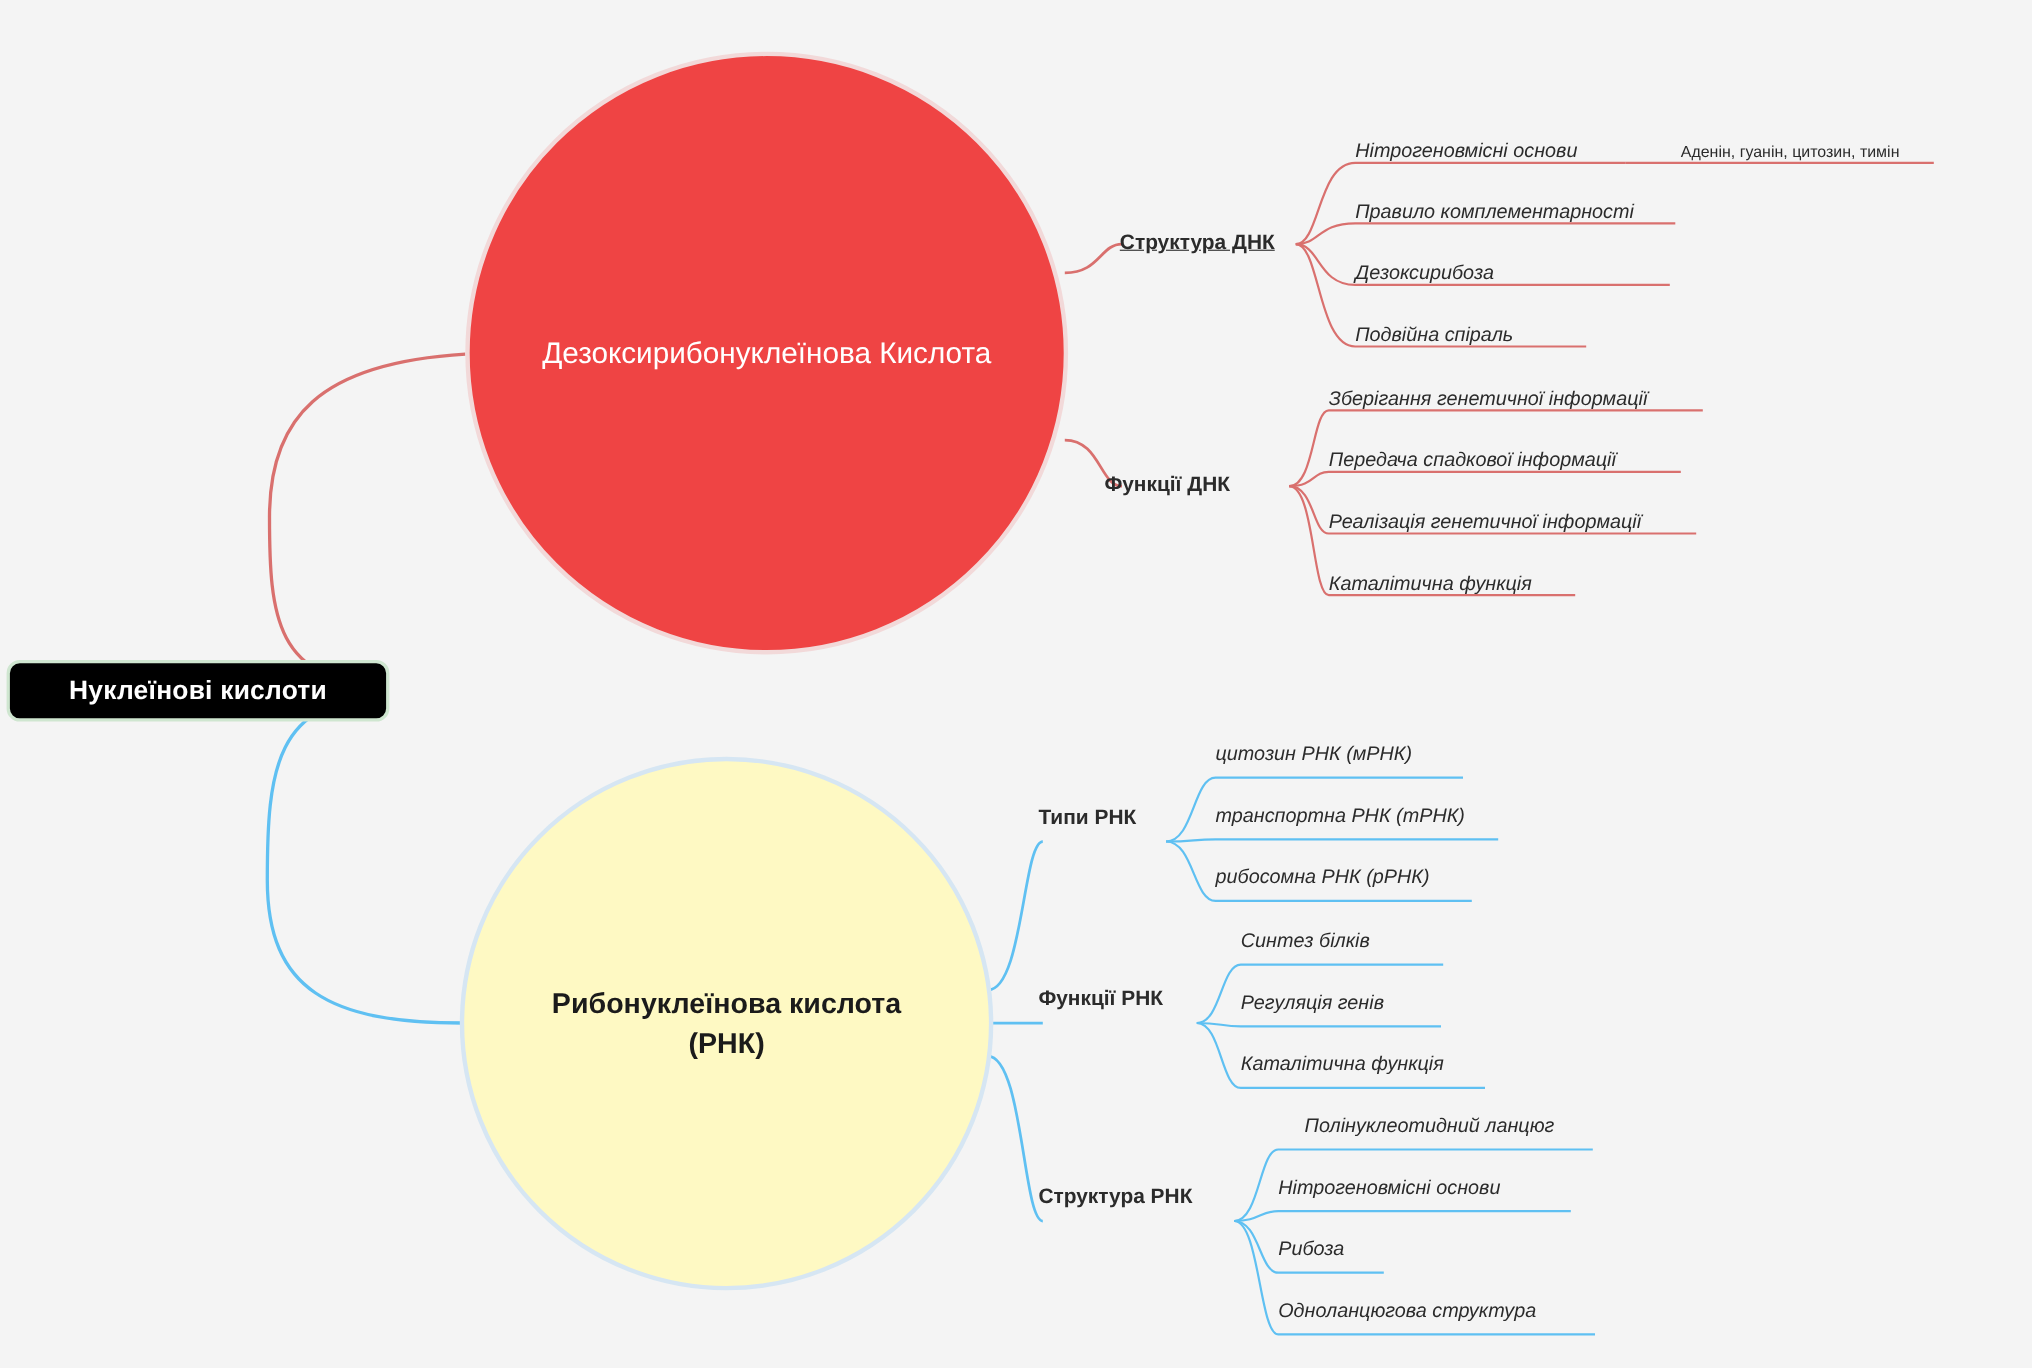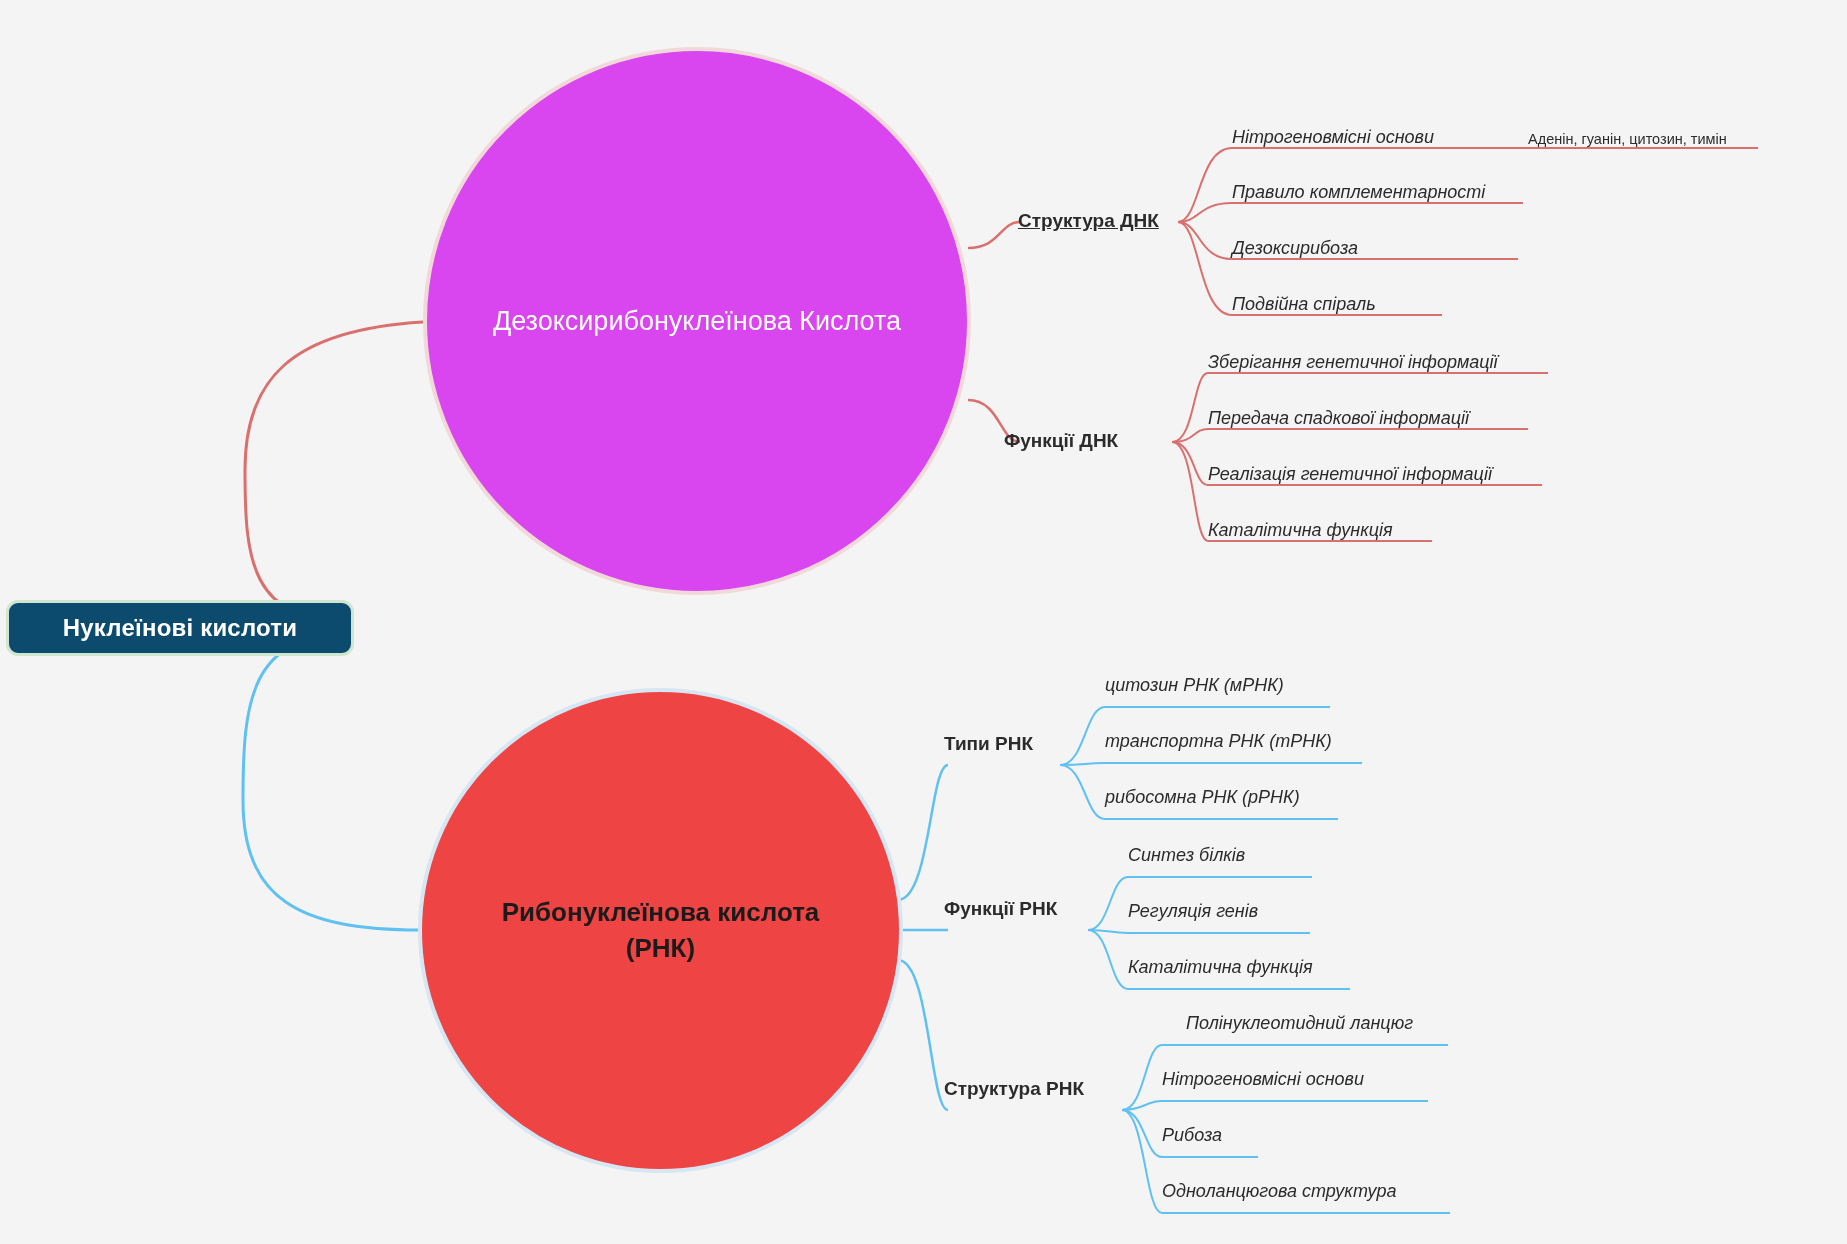--- a/index.html
+++ b/index.html
@@ -30,21 +30,21 @@
   .node {
     position: absolute;
     box-sizing: border-box;
   }
   
   .root-pill {
     left: 6px;
     top: 600px;
     width: 348px;
     height: 56px;
-    background: #0c4a6e;
+    background: #000000;
     border: 3px solid #cfe6d0;
     border-radius: 12px;
     display: flex;
     align-items: center;
     justify-content: center;
     color: #ffffff;
     font-weight: bold;
     font-size: 24px;
     letter-spacing: 0.2px;
   }
@@ -55,31 +55,31 @@
     align-items: center;
     justify-content: center;
     text-align: center;
     line-height: 1.35;
   }
   .circle-dna {
     left: 423px;
     top: 47px;
     width: 548px;
     height: 548px;
-    background: #d946ef;
+    background: #ef4444;
     border: 4px solid #f2d9d9;
     color: #ffffff;
     font-size: 27px;
   }
   .circle-rna {
     left: 418px;
     top: 688px;
     width: 485px;
     height: 485px;
-    background: #ef4444;
+    background: #fef9c3;
     border: 4px solid #d6e6f3;
     color: #1b1b1b;
     font-size: 26px;
     font-weight: bold;
   }
   .branch-label {
     font-weight: bold;
     font-size: 19px;
     color: #2b2b2b;
     white-space: nowrap;

